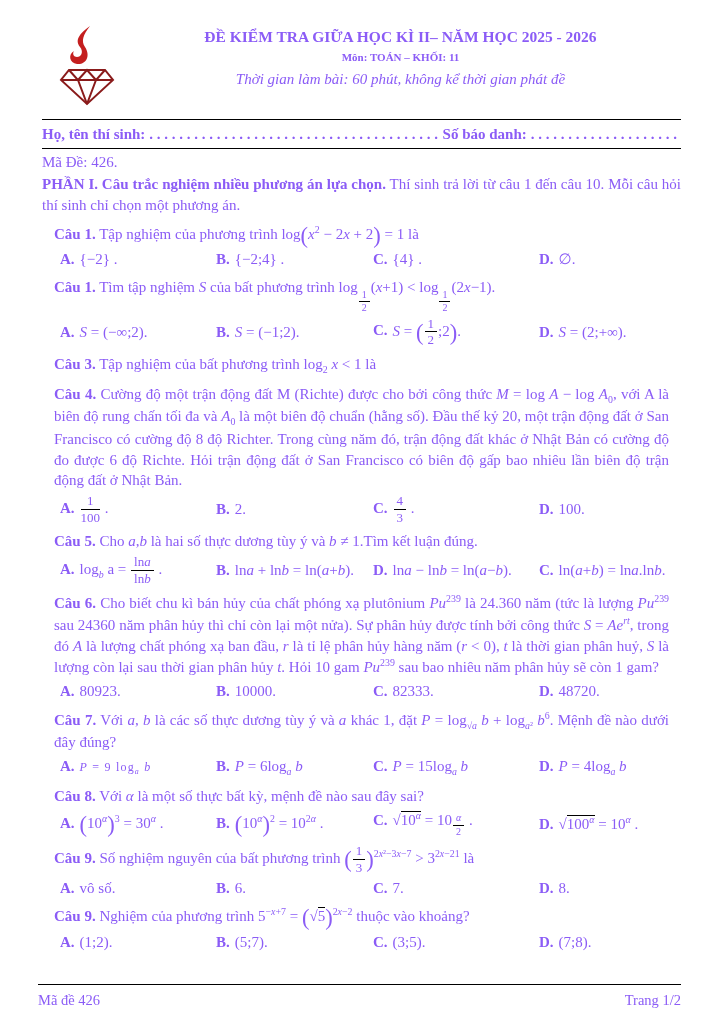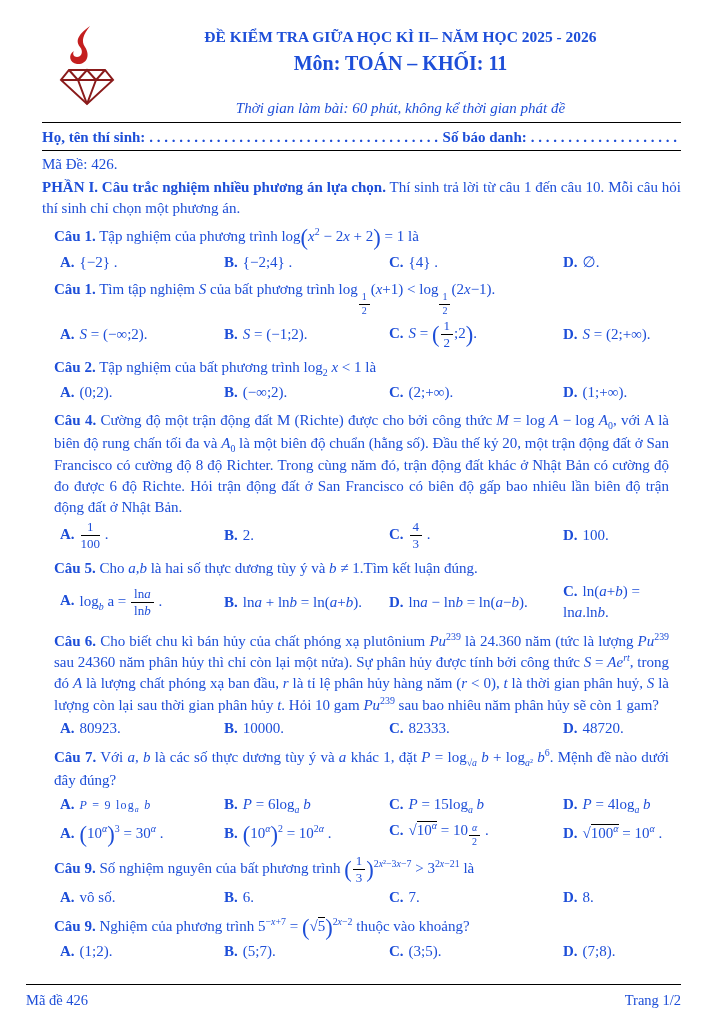--- a/index.html
+++ b/index.html
@@ -1,44 +1,44 @@
 <!DOCTYPE html>
 <html><head>
 <meta charset="utf-8">
 <style>
   *{box-sizing:border-box}
   html,body{margin:0;padding:0;background:#fff}
   .page{width:725px;height:1024px;position:relative;background:#fff;
-        font-family:"Liberation Serif","DejaVu Serif",serif;font-size:15px;color:#1d4ed8;
+        font-family:"Liberation Serif","DejaVu Serif",serif;font-size:15px;color:#8b5cf6;
         padding:22px 44px 0 42px;line-height:1.38;overflow:hidden}
   header{position:relative;min-height:94px}
   .logo{position:absolute;left:14px;top:2px}
   .titles{text-align:center;padding-left:78px;padding-top:4px}
   .t1{font-weight:bold;font-size:15.5px}
-  .t2{font-weight:bold;font-size:20px;margin-top:3px}
-  .t3{font-style:italic;font-size:15px;margin-top:20px}
+  .t2{font-weight:bold;font-size:11px;margin-top:3px}
+  .t3{font-style:italic;font-size:15px;margin-top:3px}
   .rule{border-top:1.6px solid #000;margin:3px 0}
   .student-row{display:flex;align-items:flex-start;font-weight:bold;margin:4px 0 3px;white-space:nowrap;overflow:hidden}
   .dots1{flex:1 1 auto;overflow:hidden;margin:0 4px;font-weight:bold}
   .dots2{flex:0 1 185px;overflow:hidden;margin-left:4px;font-weight:bold}
   .code{font-weight:normal;margin:3px 0 2px}
   .intro{margin:0 0 4px;text-align:justify}
   .qtext{margin:7px 12px 2px;text-align:justify}
-  .opts{display:grid;grid-template-columns:156px 157px 166px 1fr;padding-left:18px;margin:3px 0 0;align-items:center;column-gap:8px}
+  .opts{display:grid;grid-template-columns:156px 157px 166px 1fr;padding-left:18px;margin:3px 0 0;align-items:center;column-gap:0}
   .opt b{margin-right:5px}
   sup{font-size:66%}
   sub{font-size:66%}
   .frac{display:inline-flex;flex-direction:column;text-align:center;vertical-align:middle;line-height:1.05;font-size:13px;margin:0 1px}
   .frac .fn{border-bottom:1px solid #000;padding:0 3px 1px;display:block}
   .frac .fd{padding-top:1px;display:block}
   .frac.xs{font-size:10px;vertical-align:-2px}
   .bigp{font-size:1.5em;vertical-align:-0.18em;line-height:.9}
   .ovl{border-top:1px solid #000}
   .ltr{font-size:12px;letter-spacing:.1em}
-  footer{position:absolute;left:26px;right:44px;bottom:14px;border-top:1.4px solid #000;
+  footer{position:absolute;left:38px;right:44px;bottom:14px;border-top:1.4px solid #000;
          padding-top:5px;display:flex;justify-content:space-between;font-size:14.5px}
 </style>
 </head>
 <body>
 
 <div class="page">
 
   <header>
     <div class="logo">
       <svg width="62" height="86" viewBox="0 0 62 86">
@@ -96,27 +96,21 @@
           <div class="opt"><b>A.</b><i>S</i> = (−∞;2).</div>
           <div class="opt"><b>B.</b><i>S</i> = (−1;2).</div>
           <div class="opt"><b>C.</b><i>S</i> = <span class="bigp">(</span><span class="frac">
               <span class="fn">1</span>
               <span class="fd">2</span>
             </span>;2<span class="bigp">)</span>.</div>
           <div class="opt"><b>D.</b><i>S</i> = (2;+∞).</div>
         </div>
       </div>
       <div class="question">
-        <p class="qtext"><b>Câu 2.</b> Tập nghiệm của bất phương trình log<sub>2</sub> <i>x</i> &lt; 1 là</p>
-        <div class="opts">
-          <div class="opt"><b>A.</b>(0;2).</div>
-          <div class="opt"><b>B.</b>(−∞;2).</div>
-          <div class="opt"><b>C.</b>(2;+∞).</div>
-          <div class="opt"><b>D.</b>(1;+∞).</div>
-        </div>
+        <p class="qtext"><b>Câu 3.</b> Tập nghiệm của bất phương trình log<sub>2</sub> <i>x</i> &lt; 1 là</p>
       </div>
       <div class="question">
         <p class="qtext"><b>Câu 4.</b> Cường độ một trận động đất M (Richte) được cho bởi công thức <i>M</i> = log <i>A</i> − log <i>A</i><sub>0</sub>, với A là biên độ rung chấn tối đa và <i>A</i><sub>0</sub> là một biên độ chuẩn (hằng số). Đầu thế kỷ 20, một trận động đất ở San Francisco có cường độ 8 độ Richter. Trong cùng năm đó, trận động đất khác ở Nhật Bản có cường độ đo được 6 độ Richte. Hỏi trận động đất ở San Francisco có biên độ gấp bao nhiêu lần biên độ trận động đất ở Nhật Bản.</p>
         <div class="opts">
           <div class="opt"><b>A.</b><span class="frac">
               <span class="fn">1</span>
               <span class="fd">100</span>
             </span> .</div>
           <div class="opt"><b>B.</b>2.</div>
           <div class="opt"><b>C.</b><span class="frac">
@@ -150,20 +144,21 @@
       <div class="question">
         <p class="qtext"><b>Câu 7.</b> Với <i>a</i>, <i>b</i> là các số thực dương tùy ý và <i>a</i> khác 1, đặt <i>P</i> = log<sub>√<i>a</i></sub> <i>b</i> + log<sub><i>a</i>²</sub> <i>b</i><sup>6</sup>. Mệnh đề nào dưới đây đúng?</p>
         <div class="opts">
           <div class="opt"><b>A.</b><span class="ltr"><i>P</i> = 9 log<sub><i>a</i></sub> <i>b</i></span></div>
           <div class="opt"><b>B.</b><i>P</i> = 6log<sub><i>a</i></sub> <i>b</i></div>
           <div class="opt"><b>C.</b><i>P</i> = 15log<sub><i>a</i></sub> <i>b</i></div>
           <div class="opt"><b>D.</b><i>P</i> = 4log<sub><i>a</i></sub> <i>b</i></div>
         </div>
       </div>
       <div class="question">
+        <p class="qtext"><b>Câu 8.</b> Với <i>α</i> là một số thực bất kỳ, mệnh đề nào sau đây sai?</p>
         <div class="opts">
           <div class="opt"><b>A.</b><span class="bigp">(</span>10<sup><i>α</i></sup><span class="bigp">)</span><sup>3</sup> = 30<sup><i>α</i></sup> .</div>
           <div class="opt"><b>B.</b><span class="bigp">(</span>10<sup><i>α</i></sup><span class="bigp">)</span><sup>2</sup> = 10<sup>2<i>α</i></sup> .</div>
           <div class="opt"><b>C.</b>√<span class="ovl">10<sup><i>α</i></sup></span> = 10<sup><span class="frac xs">
                 <span class="fn"><i>α</i></span>
                 <span class="fd">2</span>
               </span></sup> .</div>
           <div class="opt"><b>D.</b>√<span class="ovl">100<sup><i>α</i></sup></span> = 10<sup><i>α</i></sup> .</div>
         </div>
       </div>

